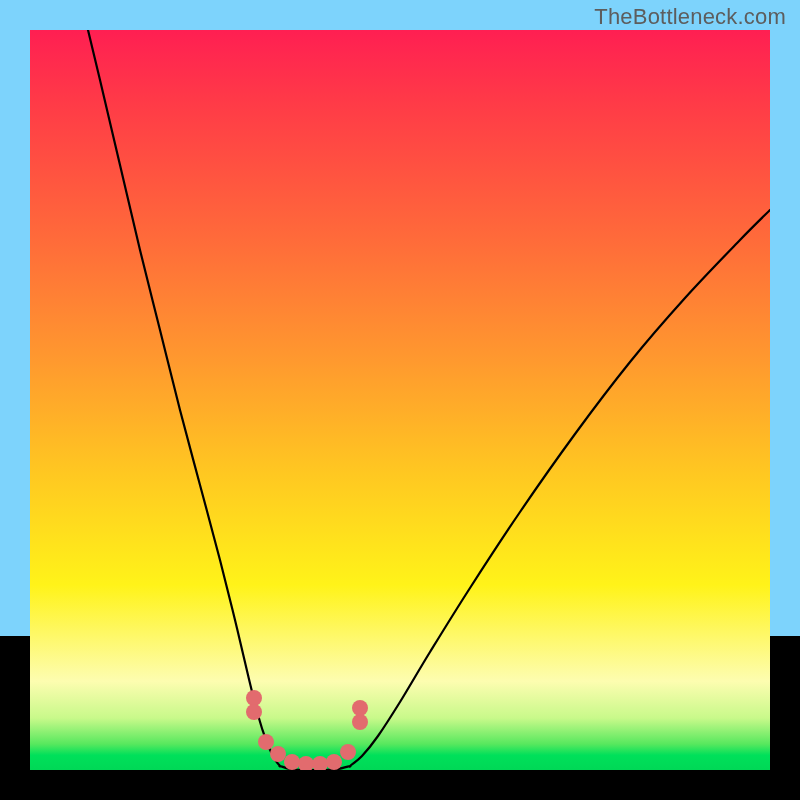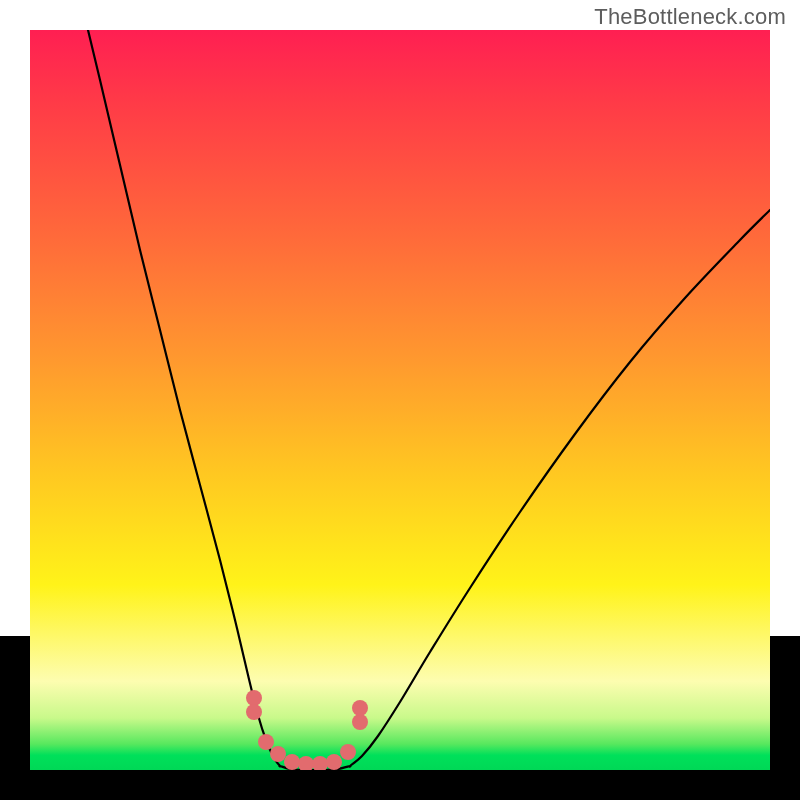--- a/index.html
+++ b/index.html
@@ -8,21 +8,21 @@
     width: 800px;
     height: 800px;
     background: #000;
     overflow: hidden;
     font-family: Arial, Helvetica, sans-serif;
   }
   .frame {
     position: relative;
     width: 800px;
     height: 636px;
-    background: #ffffff;
+    background: #7dd3fc;
   }
   .watermark {
     position: absolute;
     top: 4px;
     right: 14px;
     color: #5d5d5d;
     font-size: 22px;
     font-weight: 500;
     letter-spacing: 0.2px;
     z-index: 5;

